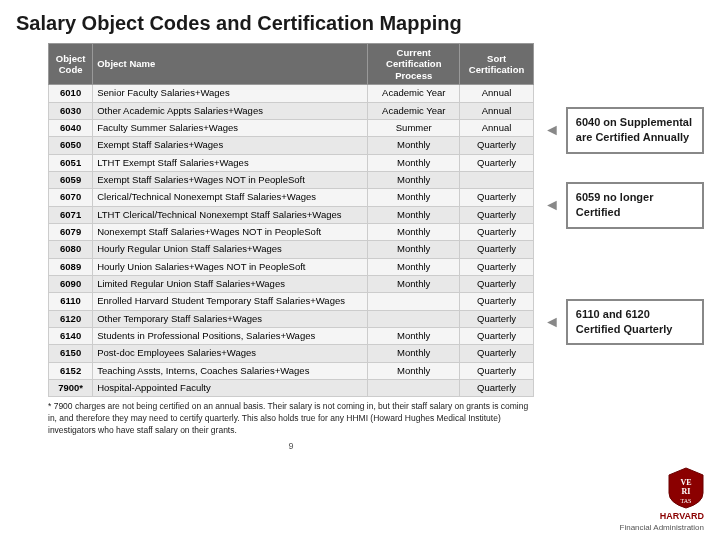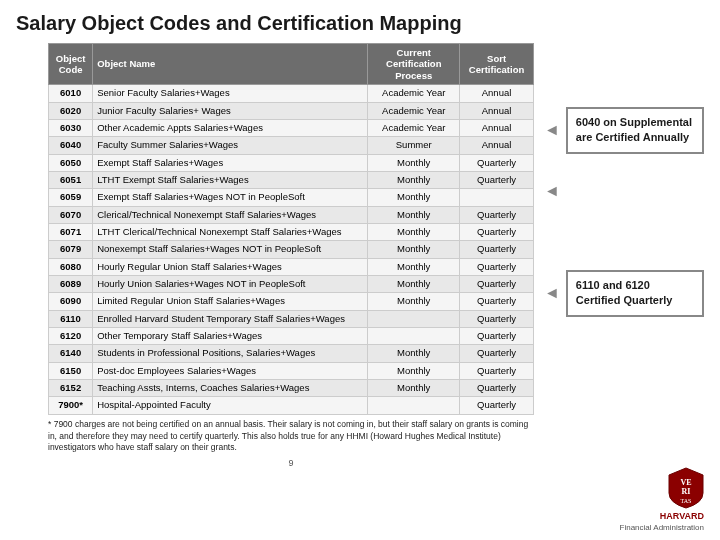--- a/index.html
+++ b/index.html
@@ -133,26 +133,20 @@
           </tr>
         </thead>
         <tbody id="table-body">
         <tr>
       <td class="code" style="text-align:center">6010</td>
       <td>Senior Faculty Salaries+Wages</td>
       <td style="text-align:center">Academic Year</td>
       <td style="text-align:center">Annual</td>
     </tr>
             <tr>
-      <td class="code" style="text-align:center">6020</td>
-      <td>Junior Faculty Salaries+ Wages</td>
-      <td style="text-align:center">Academic Year</td>
-      <td style="text-align:center">Annual</td>
-    </tr>
-            <tr>
       <td class="code" style="text-align:center">6030</td>
       <td>Other Academic Appts Salaries+Wages</td>
       <td style="text-align:center">Academic Year</td>
       <td style="text-align:center">Annual</td>
     </tr>
             <tr>
       <td class="code" style="text-align:center">6040</td>
       <td>Faculty Summer Salaries+Wages</td>
       <td style="text-align:center">Summer</td>
       <td style="text-align:center">Annual</td>
@@ -252,20 +246,21 @@
       <div class="footnote">* 7900 charges are not being certified on an annual basis. Their salary is not coming in, but their staff salary on grants is coming in, and therefore they may need to certify quarterly. This also holds true for any HHMI (Howard Hughes Medical Institute) investigators who have staff salary on their grants.</div>
       <div class="page-num">9</div>
     </div>
     <div class="side-notes">
       <div style="display:flex;align-items:center;gap:4px;margin-top:62px">
         <div style="font-size:16px;color:#888;margin-right:2px">◄</div>
         <div class="callout-box">6040 on Supplemental are Certified Annually</div>
       </div>
       <div style="display:flex;align-items:center;gap:4px;margin-top:18px">
         <div style="font-size:16px;color:#888;margin-right:2px">◄</div>
+        <div class="callout-box">6059 no longer Certified</div>
       </div>
       <div style="display:flex;align-items:center;gap:4px;margin-top:60px">
         <div style="font-size:16px;color:#888;margin-right:2px">◄</div>
         <div class="callout-box">6110 and 6120 Certified Quarterly</div>
       </div>
       <div class="harvard-logo">
         <svg class="harvard-shield" viewBox="0 0 36 42">
           <path d="M18 1 L35 8 L35 26 Q35 36 18 41 Q1 36 1 26 L1 8 Z" fill="#8b0000" stroke="#6a0000" stroke-width="1"></path>
           <text x="18" y="18" text-anchor="middle" fill="white" font-size="8" font-weight="bold" font-family="serif">VE</text>
           <text x="18" y="27" text-anchor="middle" fill="white" font-size="8" font-weight="bold" font-family="serif">RI</text>

